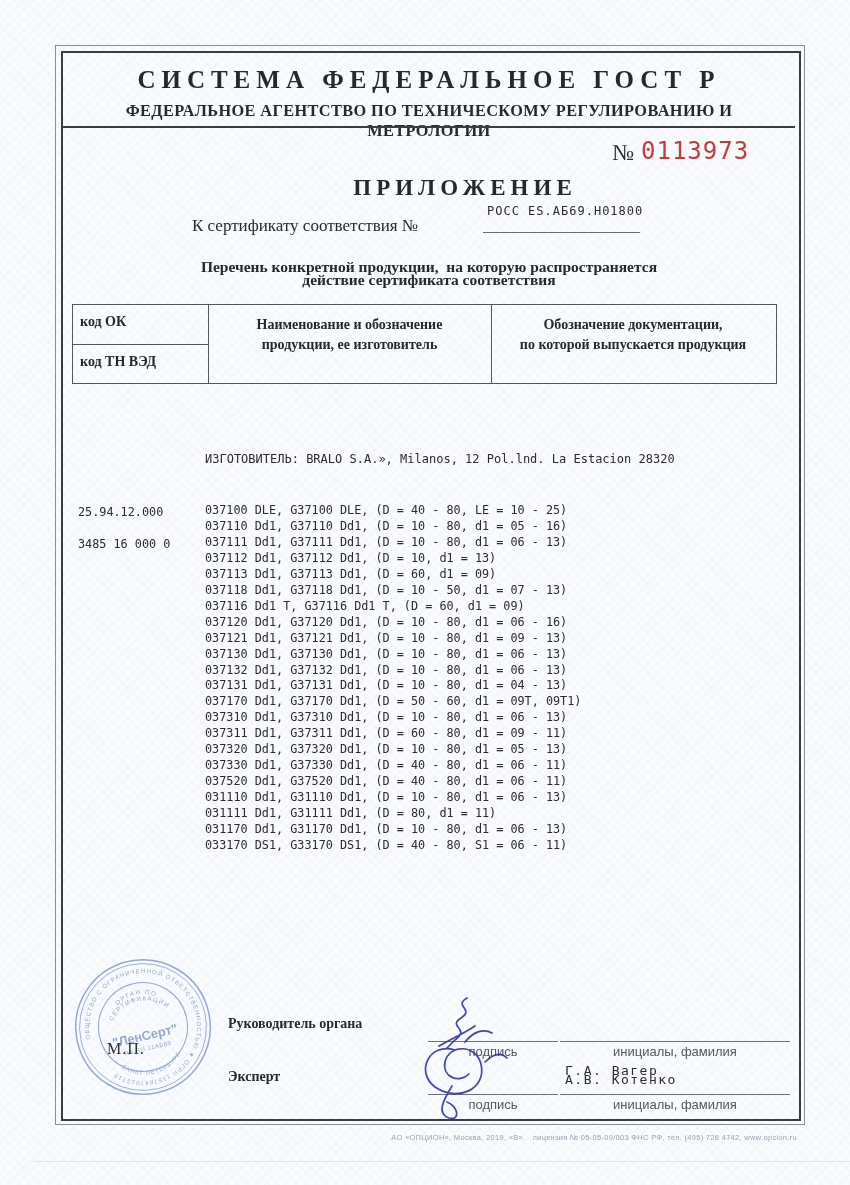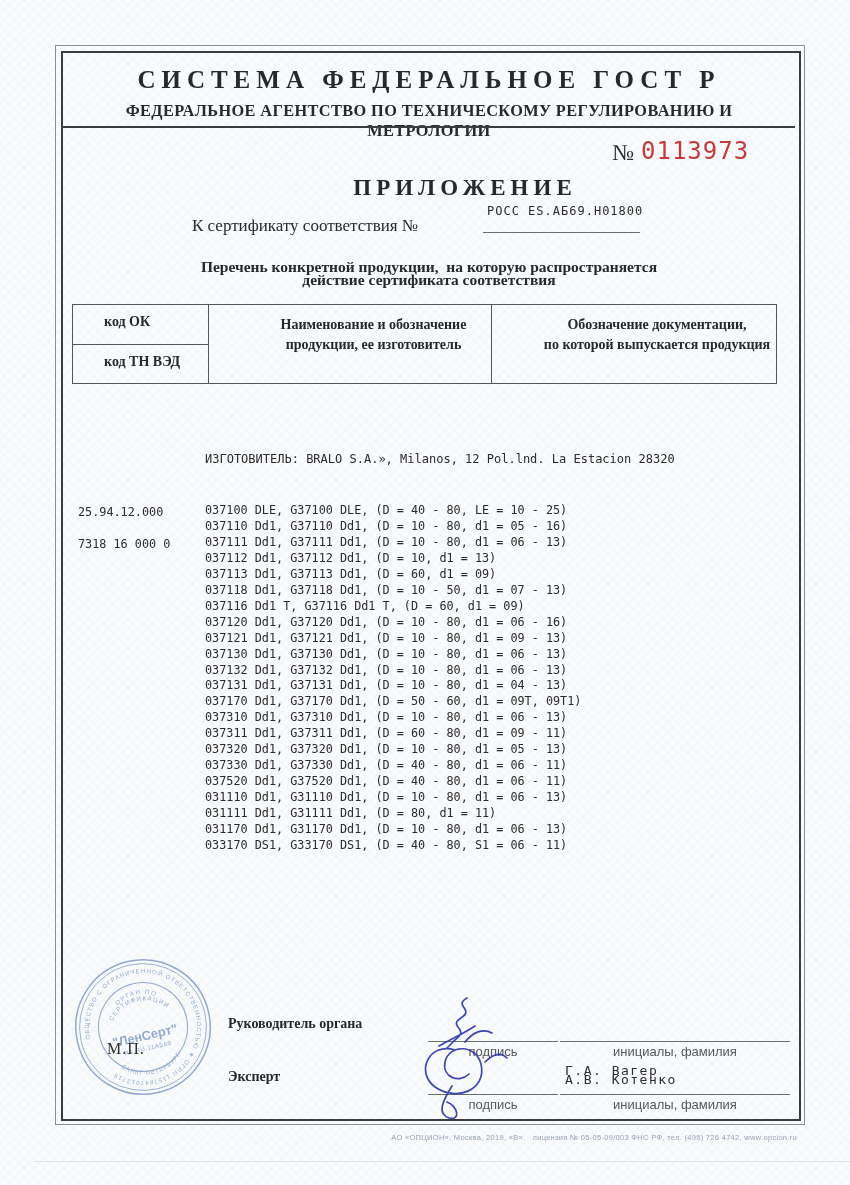--- a/index.html
+++ b/index.html
@@ -25,21 +25,21 @@
   .appendix-title{left:61px;top:175px;width:736px;text-align:center;font-size:23px;font-weight:bold;letter-spacing:5px;color:#26292c;padding-left:36px;}
   .cert-label{left:192px;top:216px;font-size:17px;color:#26292c;}
   .cert-number{left:487px;top:204px;font-family:"DejaVu Sans Mono",monospace;font-size:12px;letter-spacing:1px;color:#333;}
   .cert-underline{left:483px;top:232px;width:157px;height:1px;background:#6a6e72;}
   .desc1{left:61px;top:250px;width:736px;text-align:center;font-size:15.5px;font-weight:bold;white-space:pre;color:#26292c;margin-top:8px;}
   .desc2{left:61px;top:271px;width:736px;text-align:center;font-size:15.5px;font-weight:bold;color:#26292c;}
   .ptable{left:72px;top:304px;width:703px;height:78px;border:1px solid #53575b;}
   .t-v1{left:135px;top:0;bottom:0;width:1px;background:#53575b;}
   .t-v2{left:418px;top:0;bottom:0;width:1px;background:#53575b;}
   .t-h1{left:0;width:135px;top:39px;height:1px;background:#53575b;}
-  .t-cell{font-size:14px;font-weight:bold;color:#26292c;margin-left:24px;}
+  .t-cell{font-size:14px;font-weight:bold;color:#26292c;}
   .t-ok{left:7px;top:9px;}
   .t-tnved{left:7px;top:49px;}
   .t-col2{left:135px;width:283px;text-align:center;}
   .t-col3{left:418px;width:284px;text-align:center;}
   .t-l1{top:12px;}
   .t-l2{top:32px;}
   .mono{font-family:"DejaVu Sans Mono",monospace;color:#2b2b2b;white-space:pre;}
   .manufacturer{left:205px;top:407px;font-size:12px;line-height:21px;}
   .code-ok{left:78px;top:505px;font-size:11.8px;}
   .code-tnved{left:78px;top:537px;font-size:11.8px;}
@@ -98,21 +98,21 @@
     <div class="abs t-cell t-col2 t-l2">продукции, ее изготовитель</div>
     <div class="abs t-cell t-col3 t-l1">Обозначение документации,</div>
     <div class="abs t-cell t-col3 t-l2">по которой выпускается продукция</div>
   </div>
 
   <div class="abs manufacturer mono">
     <div>ИЗГОТОВИТЕЛЬ: BRALO S.A.», Milanos, 12 Pol.lnd. La Estacion 28320</div>
   </div>
 
   <div class="abs code-ok mono">25.94.12.000</div>
-  <div class="abs code-tnved mono">7318 16 000 0</div>
+  <div class="abs code-tnved mono">3485 16 000 0</div>
 
   <div class="abs product-list mono"><div>037100 DLE, G37100 DLE, (D = 40 - 80, LE = 10 - 25)</div><div>037110 Dd1, G37110 Dd1, (D = 10 - 80, d1 = 05 - 16)</div><div>037111 Dd1, G37111 Dd1, (D = 10 - 80, d1 = 06 - 13)</div><div>037112 Dd1, G37112 Dd1, (D = 10, d1 = 13)</div><div>037113 Dd1, G37113 Dd1, (D = 60, d1 = 09)</div><div>037118 Dd1, G37118 Dd1, (D = 10 - 50, d1 = 07 - 13)</div><div>037116 Dd1 T, G37116 Dd1 T, (D = 60, d1 = 09)</div><div>037120 Dd1, G37120 Dd1, (D = 10 - 80, d1 = 06 - 16)</div><div>037121 Dd1, G37121 Dd1, (D = 10 - 80, d1 = 09 - 13)</div><div>037130 Dd1, G37130 Dd1, (D = 10 - 80, d1 = 06 - 13)</div><div>037132 Dd1, G37132 Dd1, (D = 10 - 80, d1 = 06 - 13)</div><div>037131 Dd1, G37131 Dd1, (D = 10 - 80, d1 = 04 - 13)</div><div>037170 Dd1, G37170 Dd1, (D = 50 - 60, d1 = 09T, 09T1)</div><div>037310 Dd1, G37310 Dd1, (D = 10 - 80, d1 = 06 - 13)</div><div>037311 Dd1, G37311 Dd1, (D = 60 - 80, d1 = 09 - 11)</div><div>037320 Dd1, G37320 Dd1, (D = 10 - 80, d1 = 05 - 13)</div><div>037330 Dd1, G37330 Dd1, (D = 40 - 80, d1 = 06 - 11)</div><div>037520 Dd1, G37520 Dd1, (D = 40 - 80, d1 = 06 - 11)</div><div>031110 Dd1, G31110 Dd1, (D = 10 - 80, d1 = 06 - 13)</div><div>031111 Dd1, G31111 Dd1, (D = 80, d1 = 11)</div><div>031170 Dd1, G31170 Dd1, (D = 10 - 80, d1 = 06 - 13)</div><div>033170 DS1, G33170 DS1, (D = 40 - 80, S1 = 06 - 11)</div></div>
 
   <svg class="abs stamp" viewBox="0 0 150 150">
     <defs>
       <path id="ringPath" d="M 18 75 A 57 57 0 1 1 132 75 A 57 57 0 1 1 18 75"></path>
       <path id="arcTop1" d="M 44 60 A 34 34 0 0 1 106 60"></path>
       <path id="arcTop2" d="M 39 73 A 38 38 0 0 1 111 73"></path>
       <path id="arcBottom" d="M 35 100 A 44 44 0 0 0 115 100"></path>
     </defs>

